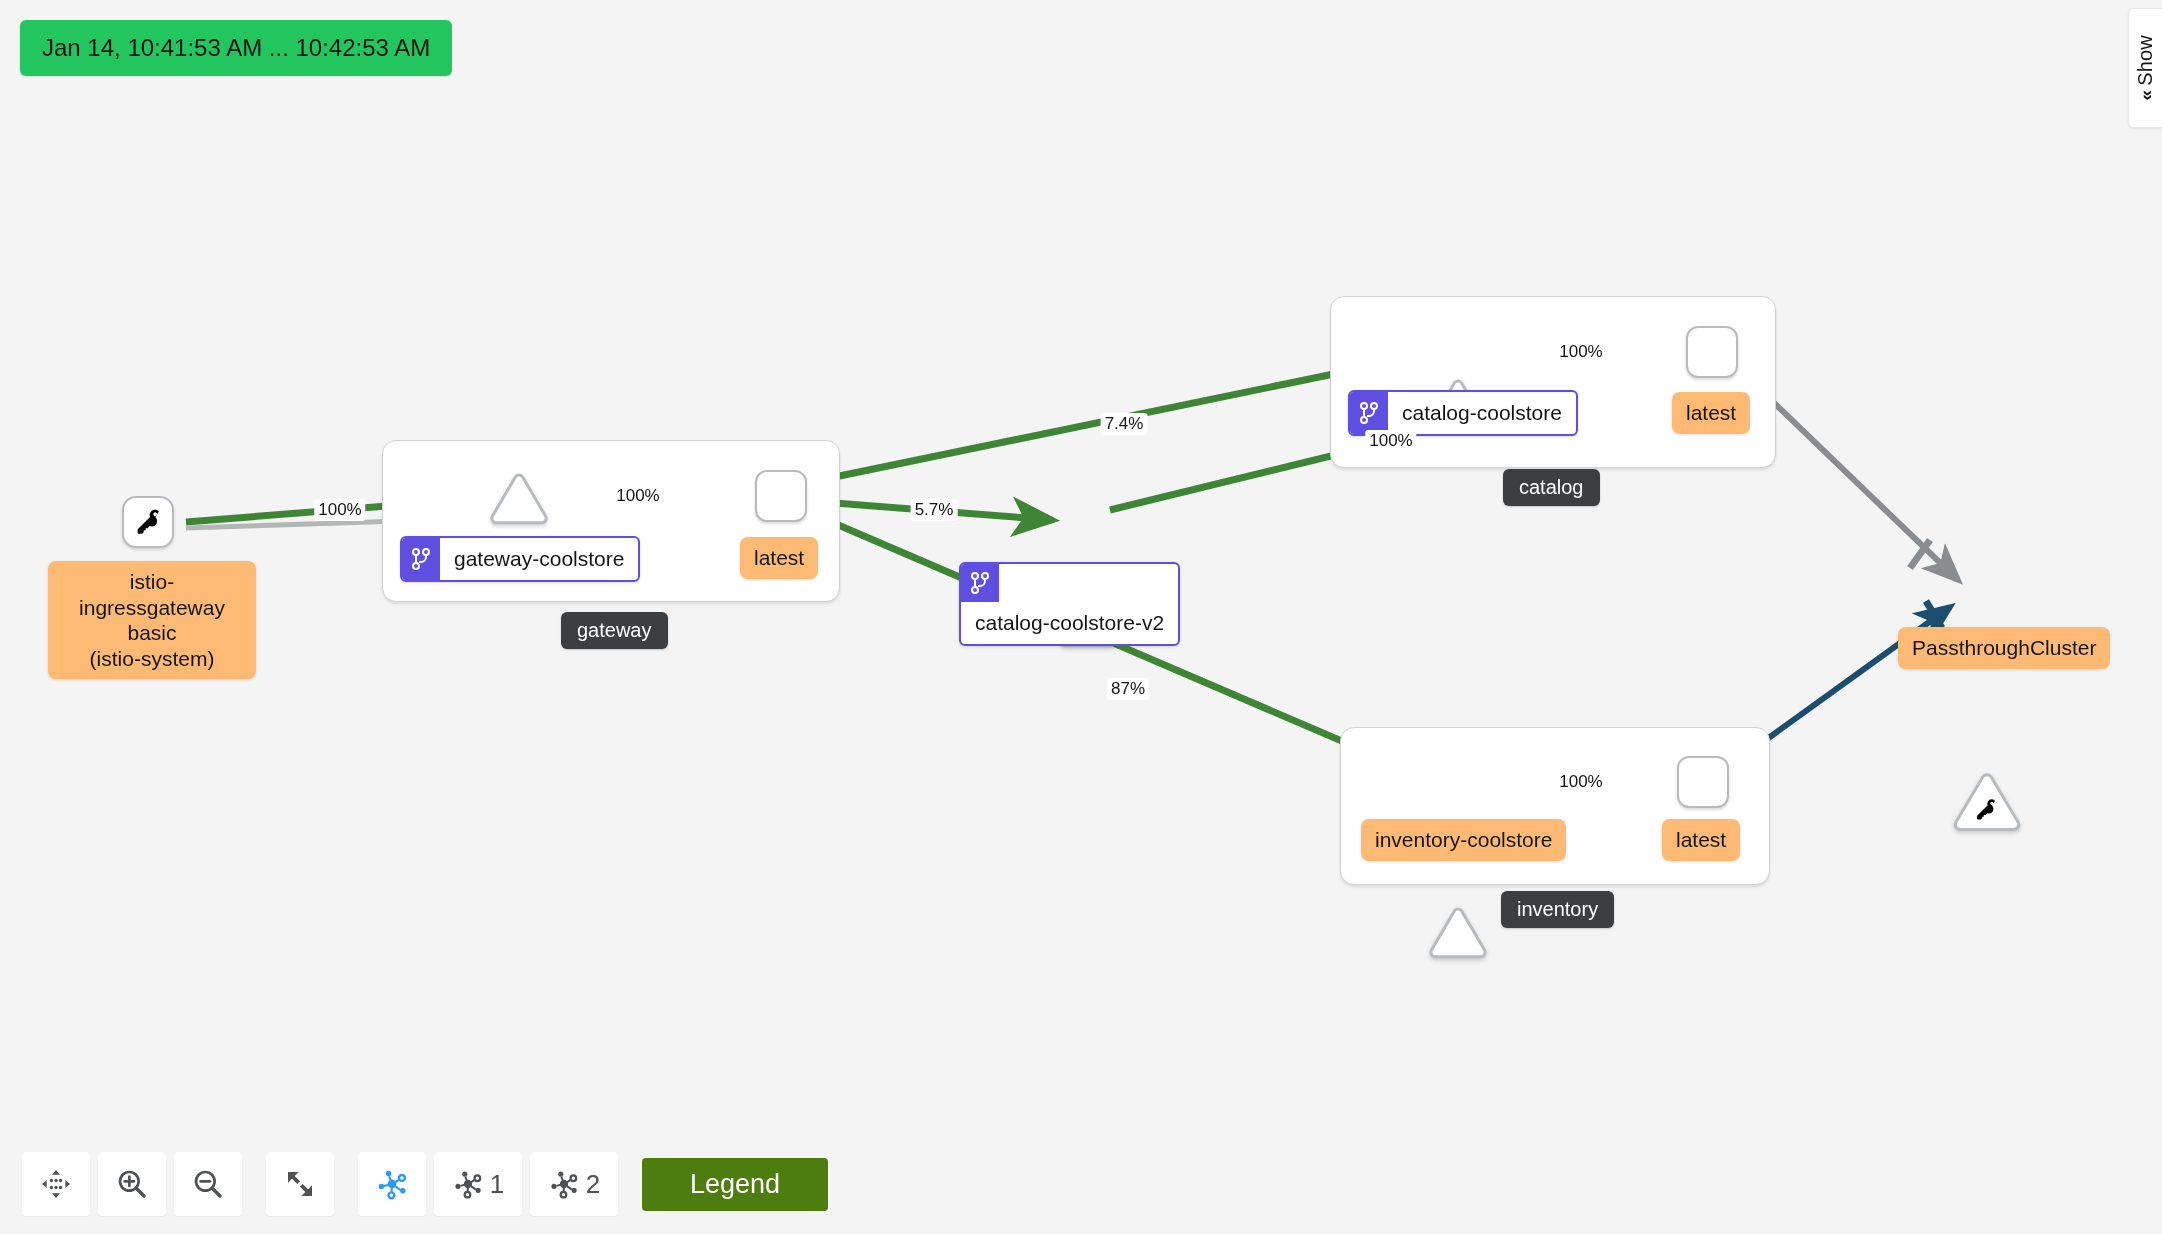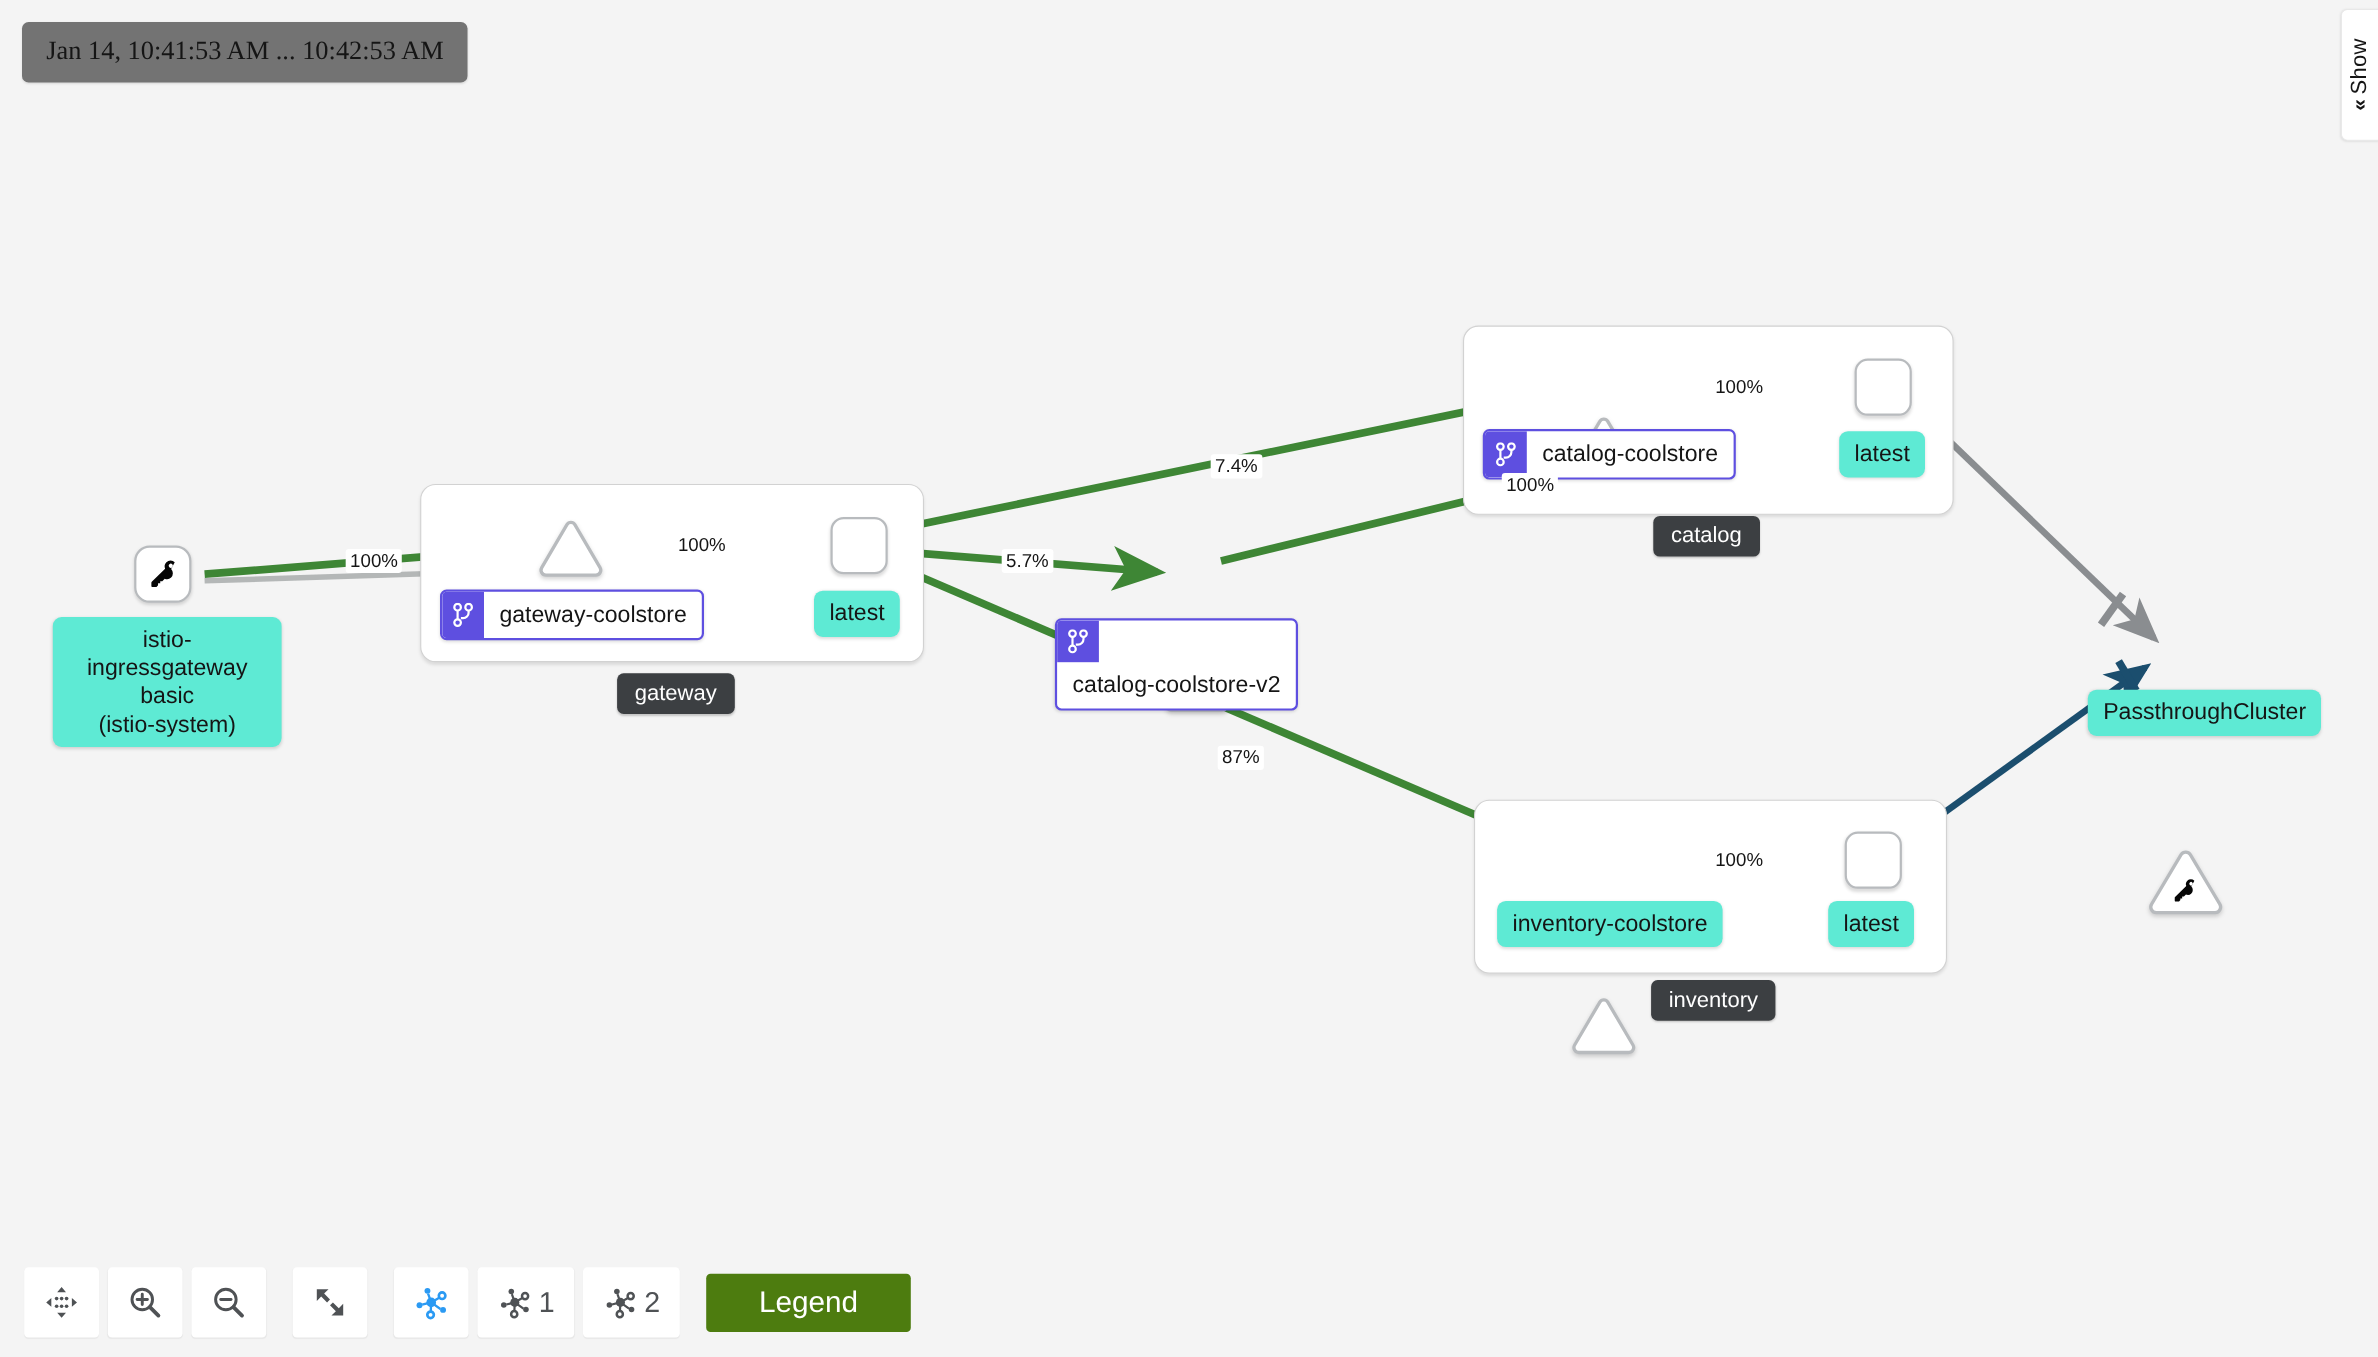--- a/index.html
+++ b/index.html
@@ -9,28 +9,27 @@
     width: 2162px; height: 1234px;
     background: #f4f4f4;
     font-family: "Liberation Sans", sans-serif;
     overflow: hidden;
   }
   #root { position: relative; width: 2162px; height: 1234px; }
 
   
   .time-chip {
     position: absolute; left: 20px; top: 20px;
-    background: #737373;
+    background: #22c55e;
     border-radius: 6px;
     padding: 14px 22px;
     font-size: 24px;
     color: #151515;
     box-shadow: 0 1px 2px rgba(0,0,0,.10);
     white-space: nowrap;
-    font-family: Liberation Serif, serif;
   }
 
   
   .show-tab {
     position: absolute; right: 0px; top: 8px;
     width: 34px; height: 120px;
     background: #ffffff;
     border: 1px solid #e8e8e8;
     border-right: none;
     border-radius: 6px 0 0 6px;
@@ -96,21 +95,21 @@
     width: 52px; height: 52px;
     background: #ffffff;
     border: 2px solid #b8bbbe;
     border-radius: 14px;
     box-shadow: 0 2px 3px rgba(0,0,0,.14);
     display: flex; align-items: center; justify-content: center;
   }
 
   .node-label {
     position: absolute;
-    background: #5eead4;
+    background: #fdba74;
     border-radius: 8px;
     padding: 8px 14px;
     font-size: 21px;
     color: #151515;
     white-space: nowrap;
     box-shadow: 0 1px 3px rgba(0,0,0,.14);
     text-align: center;
     line-height: 1.22;
   }
   .node-label.multi { white-space: normal; }

